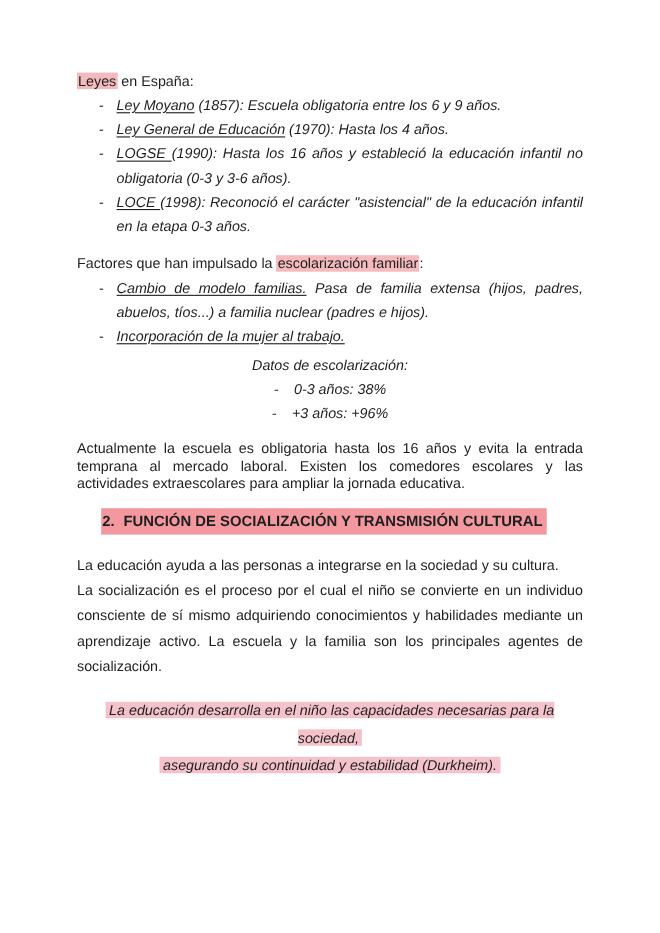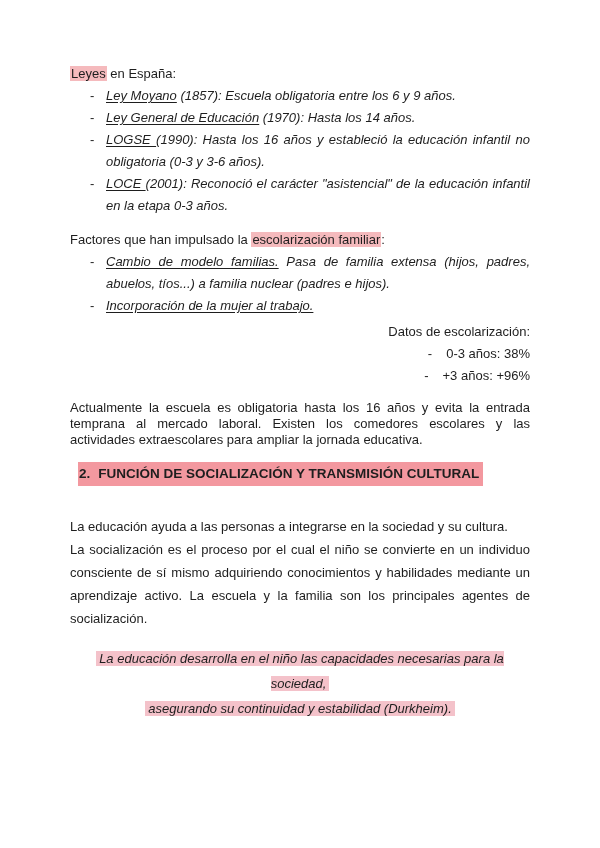--- a/index.html
+++ b/index.html
@@ -15,59 +15,59 @@
   }
   p{margin:0;}
   .hl{background:var(--highlight-light,#f5babd);padding:0 1px;}
   .hl-quote{background:var(--highlight-quote,#f4c2ca);padding:0 3px;}
   .u{text-decoration:underline;text-underline-offset:2px;}
   .dash-list{margin:0;}
   .dash-item{display:flex;}
   .dash-item .marker{flex:0 0 16px;margin-left:20px;}
   .dash-item .txt{flex:1;text-align:justify;font-style:italic;}
   .factores{margin-top:12px;}
-  .datos{margin-top:4px;text-align:right;}
+  .datos{margin-top:4px;text-align:center;font-style:italic;}
   .datos .right-item .marker{margin-right:14px;}
   .para-block{margin-top:13px;line-height:16px;}
   .para{text-align:justify;}
   .heading{
-    margin-top:14px;margin-left:8px;
+    margin-top:14px;margin-left:22px;
     font-weight:bold;font-size:13.5px;line-height:22px;
   }
   .heading .hl-strong{
     background:var(--highlight-strong,#f3989f);
     display:inline-block;padding:1px 4px 1px 1px;
   }
   .heading .num{margin-right:8px;}
-  .section2{margin-top:29px;line-height:23px;}
+  .section2{margin-top:16px;line-height:23px;}
   .quote{margin-top:16px;text-align:center;font-style:italic;line-height:25px;}
 </style>
 </head>
 <body>
 
 <div class="page">
 
   <p><span class="hl">Leyes</span><span> en España:</span></p>
 
   <div class="dash-list">
     <div class="dash-item">
       <span class="marker">-</span>
       <div class="txt"><span class="u">Ley Moyano</span><span> (1857): Escuela obligatoria entre los 6 y 9 años.</span></div>
     </div>
     <div class="dash-item">
       <span class="marker">-</span>
-      <div class="txt"><span class="u">Ley General de Educación</span><span> (1970): Hasta los 14 años.</span></div>
+      <div class="txt"><span class="u">Ley General de Educación</span><span> (1970): Hasta los 4 años.</span></div>
     </div>
     <div class="dash-item">
       <span class="marker">-</span>
       <div class="txt"><span class="u">LOGSE </span><span>(1990): Hasta los 16 años y estableció la educación infantil no obligatoria (0-3 y 3-6 años).</span></div>
     </div>
     <div class="dash-item">
       <span class="marker">-</span>
-      <div class="txt"><span class="u">LOCE </span><span>(2001): Reconoció el carácter "asistencial" de la educación infantil en la etapa 0-3 años.</span></div>
+      <div class="txt"><span class="u">LOCE </span><span>(1998): Reconoció el carácter "asistencial" de la educación infantil en la etapa 0-3 años.</span></div>
     </div>
   </div>
 
   <p class="factores"><span>Factores que han impulsado la </span><span class="hl">escolarización familiar</span><span>:</span></p>
 
   <div class="dash-list">
     <div class="dash-item">
       <span class="marker">-</span>
       <div class="txt"><span class="u">Cambio de modelo familias.</span><span> Pasa de familia extensa (hijos, padres, abuelos, tíos...) a familia nuclear (padres e hijos).</span></div>
     </div>

